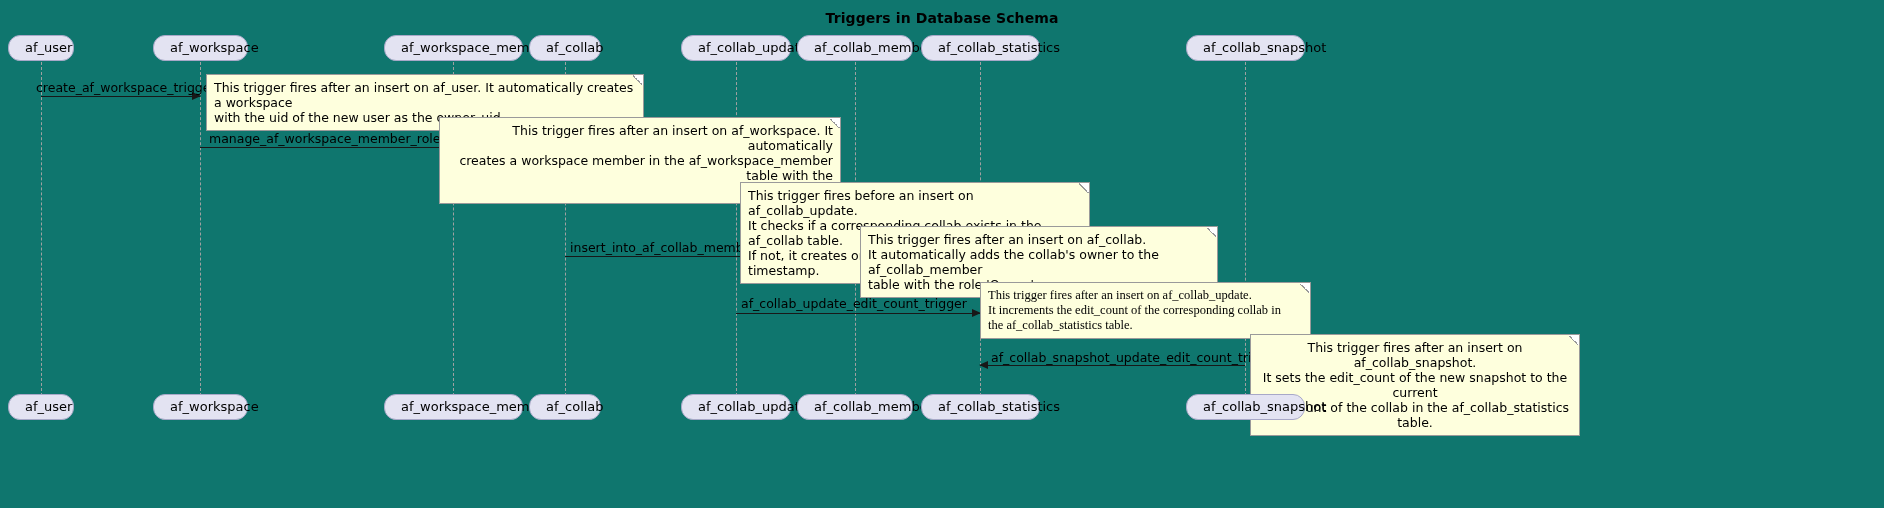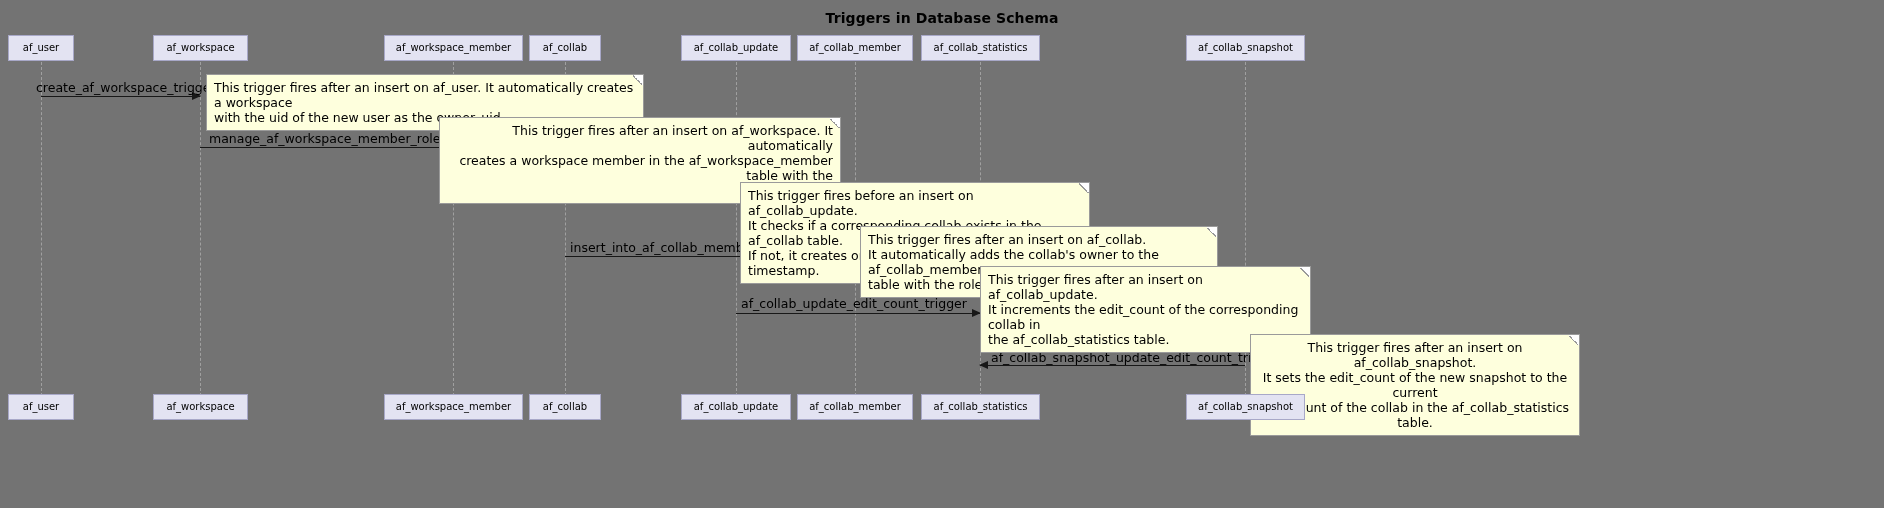--- a/index.html
+++ b/index.html
@@ -9,21 +9,21 @@
     background: #ffffff;
   }
   body {
     font-family: "DejaVu Sans", "Liberation Sans", sans-serif;
     -webkit-font-smoothing: antialiased;
   }
   #diagram {
     position: relative;
     width: 1884px;
     height: 508px;
-    background: #737373;
+    background: #0f766e;
     overflow: hidden;
   }
   .title {
     position: absolute;
     left: 0;
     top: 10px;
     width: 1884px;
     text-align: center;
     font-size: 14px;
     font-weight: bold;
@@ -39,26 +39,26 @@
     height: 334px;
   }
   
   .participant {
     position: absolute;
     box-sizing: border-box;
     height: 26px;
     line-height: 24px;
     background: #e3e3f2;
     border: 1px solid #a8a8c8;
-    border-radius: 0;
+    border-radius: 12px;
     text-align: center;
-    font-size: 10px;
+    font-size: 13px;
     color: #000000;
     white-space: nowrap;
-    padding: 0 10px;
+    padding: 0 16px;
     box-shadow: 0 0 0 0 rgba(0,0,0,0);
   }
   .participant.top  { top: 35px; }
   .participant.bot  { top: 394px; }
 
   
   .msg {
     position: absolute;
     height: 1px;
     background: #181818;
@@ -170,21 +170,21 @@
 with the uid of the new user as the owner_uid.</span></div>
       <div class="note" style="left: 439px; top: 117px; width: 402px; text-align: right;"><div class="fold"></div><span>This trigger fires after an insert on af_workspace. It automatically
 creates a workspace member in the af_workspace_member table with the
 role 'Owner'.</span></div>
       <div class="note" style="left: 740px; top: 182px; width: 350px;"><div class="fold"></div><span>This trigger fires before an insert on af_collab_update.
 It checks if a corresponding collab exists in the af_collab table.
 If not, it creates one with the oid, uid, and current timestamp.</span></div>
       <div class="note" style="left: 860px; top: 226px; width: 358px;"><div class="fold"></div><span>This trigger fires after an insert on af_collab.
 It automatically adds the collab's owner to the af_collab_member
 table with the role 'Owner'.</span></div>
-      <div class="note" style="left: 980px; top: 266px; width: 331px;"><div class="fold"></div><span>This trigger fires after an insert on af_collab_update.
+      <div class="note" style="left: 980px; top: 282px; width: 331px; font-family: Liberation Serif, serif;"><div class="fold"></div><span>This trigger fires after an insert on af_collab_update.
 It increments the edit_count of the corresponding collab in
 the af_collab_statistics table.</span></div>
       <div class="note" style="left: 1250px; top: 334px; width: 330px; text-align: center;"><div class="fold"></div><span>This trigger fires after an insert on af_collab_snapshot.
 It sets the edit_count of the new snapshot to the current
 edit_count of the collab in the af_collab_statistics table.</span></div>
     </div>
   <div id="participants-bottom">
       <div class="participant bot" style="left: 8px; width: 66px;">af_user</div>
       <div class="participant bot" style="left: 153px; width: 95px;">af_workspace</div>
       <div class="participant bot" style="left: 384px; width: 139px;">af_workspace_member</div>

